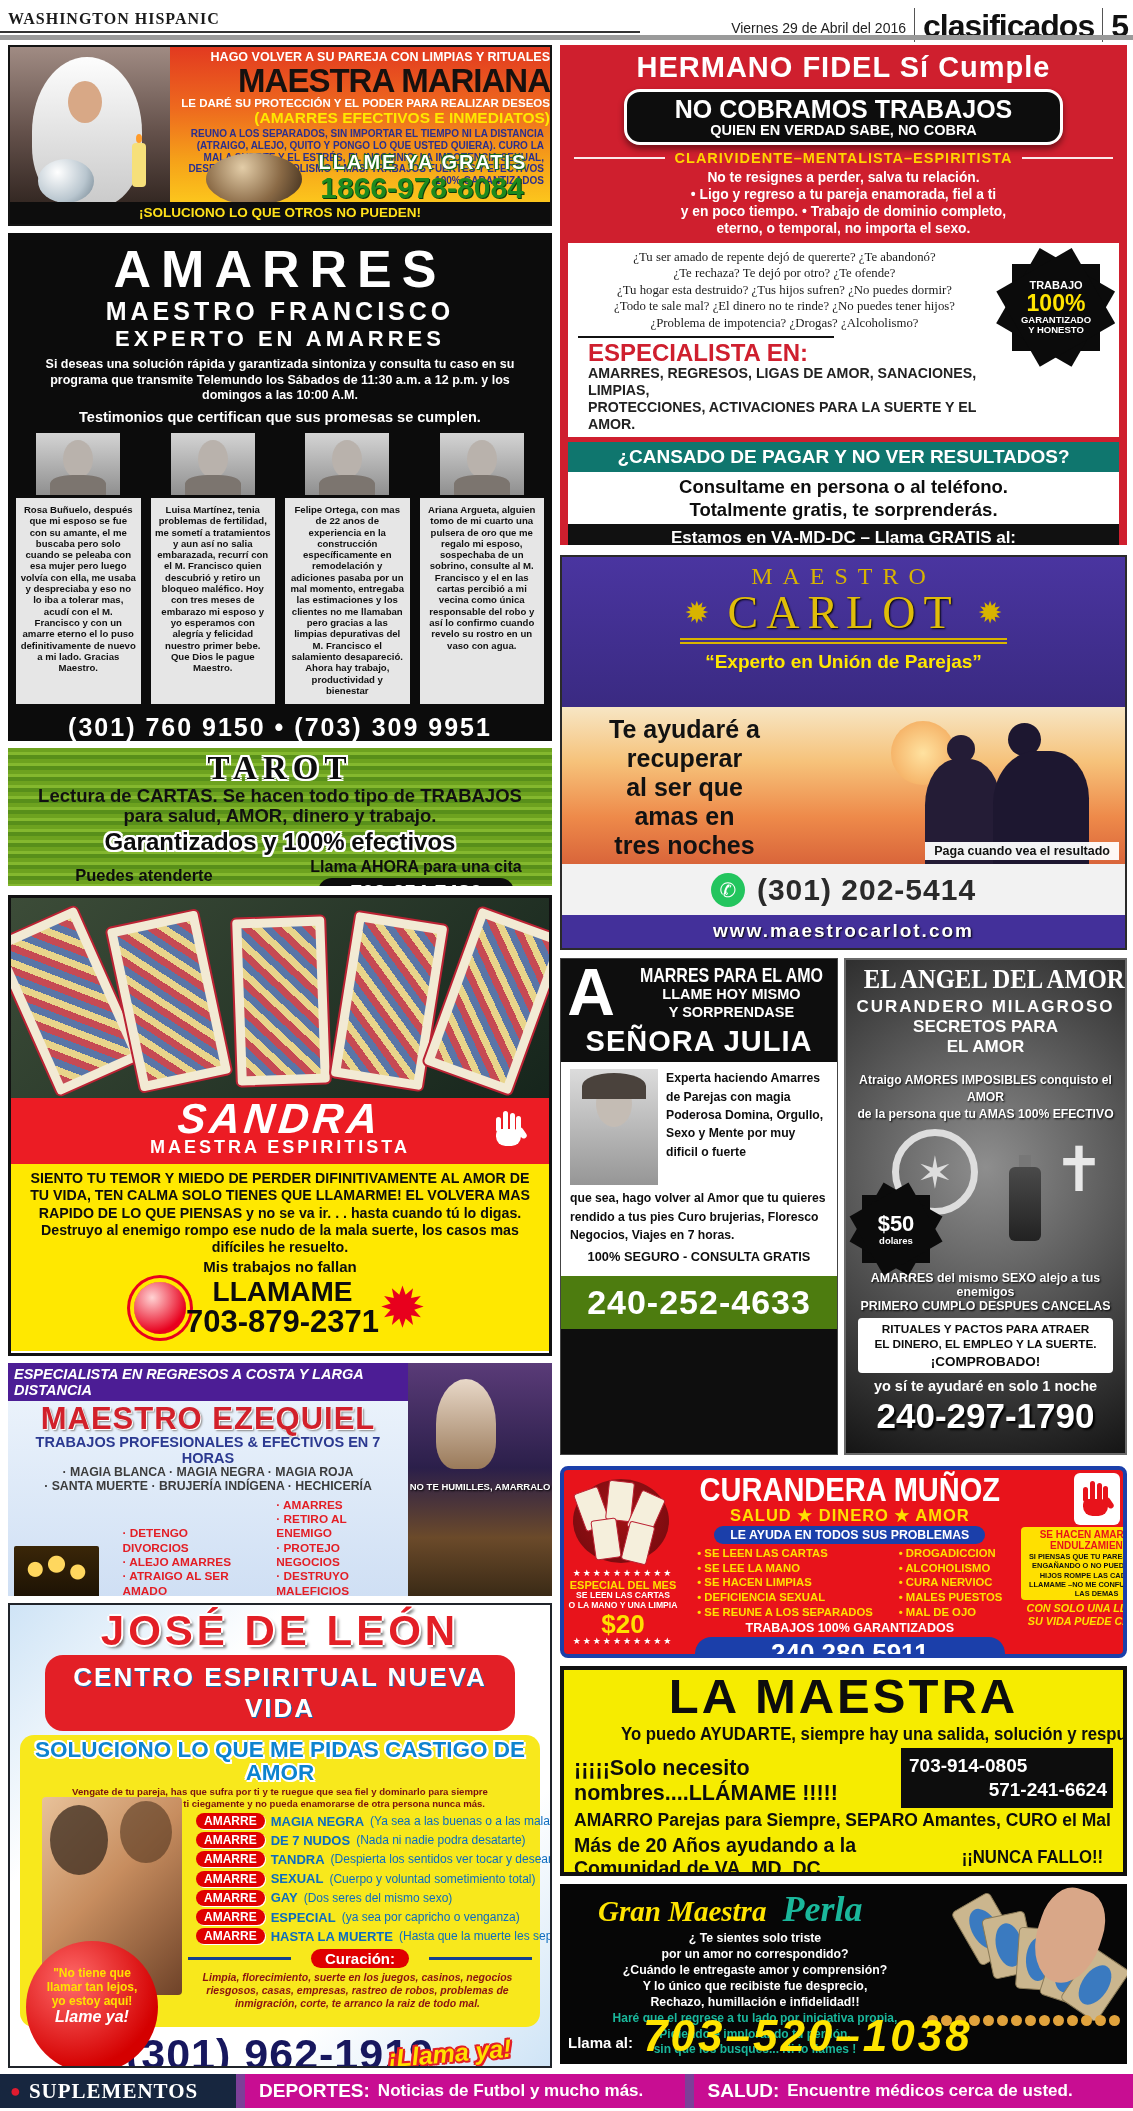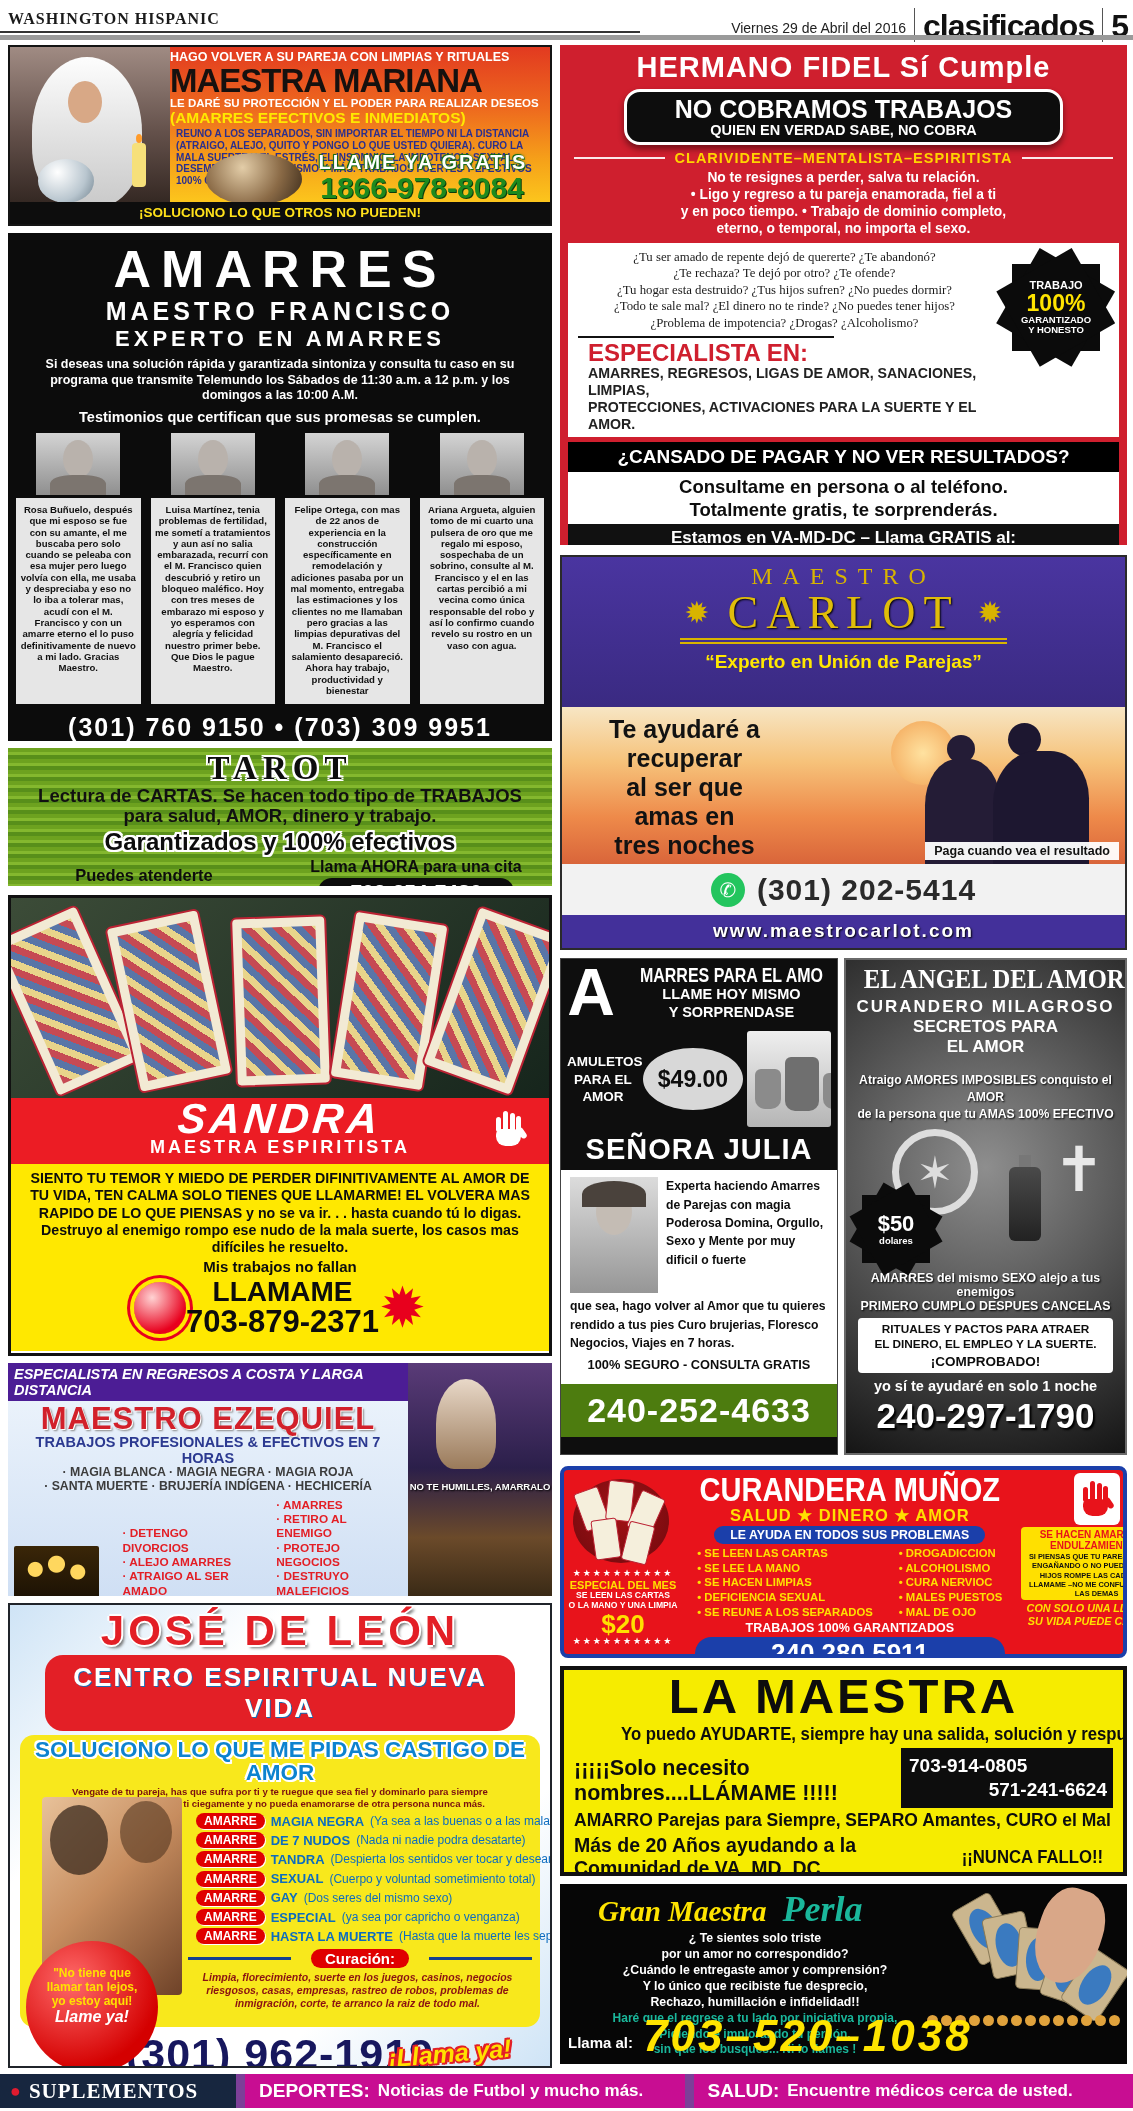--- a/index.html
+++ b/index.html
@@ -22,21 +22,21 @@
 
   
   #ad-mariana{left:8px;top:45px;width:544px;height:181px;border:2px solid #141414;
     background:linear-gradient(180deg,#e23a20 0%,#ee6a1e 35%,#f6a319 65%,#ffd81e 100%)}
   .ma-photo{position:absolute;left:0;top:0;width:160px;height:157px;background:linear-gradient(180deg,#a08b83,#63504a 55%,#332722);overflow:hidden}
   .ma-shawl{position:absolute;left:22px;top:10px;width:110px;height:150px;border-radius:50% 50% 40% 40%;background:linear-gradient(180deg,#fdfdfd,#c9c9c9)}
   .ma-face{position:absolute;left:58px;top:34px;width:34px;height:42px;border-radius:50%;background:#d8a886}
   .ma-ball-sm{position:absolute;left:28px;top:112px;width:56px;height:44px;border-radius:50%;background:radial-gradient(circle at 35% 30%,#fff,#b9c6cf 60%,#6c7e8a)}
   .ma-candle{position:absolute;left:122px;top:96px;width:14px;height:44px;border-radius:4px;background:#f6e07a}
   .ma-candle::before{content:"";position:absolute;left:4px;top:-9px;width:6px;height:9px;border-radius:50%;background:#ff9b2a}
-  .ma-text{position:absolute;left:160px;right:0;top:3px;text-align:left}
+  .ma-text{position:absolute;left:160px;right:0;top:3px;text-align:right}
   .ma-tag{color:#fff;font-weight:900;font-size:12.5px}
   .ma-name{color:#16110f;font-weight:900;font-size:33px;line-height:1;letter-spacing:-1px}
   .ma-sub1{color:#fff;font-weight:900;font-size:11.5px}
   .ma-sub2{color:#ffe800;font-weight:900;font-size:15.5px}
   .ma-body{color:#2b2f8e;font-weight:900;font-size:10px;line-height:1.18;padding:1px 6px}
   .ma-ball-big{position:absolute;left:196px;top:106px;width:96px;height:52px;border-radius:50%;
     background:radial-gradient(circle at 38% 28%,#e3cda8,#8a6a46 55%,#3a2a1a)}
   .ma-call{position:absolute;right:8px;top:104px;width:238px;text-align:center;color:#fff;font-weight:900;font-size:20px;letter-spacing:2px;text-shadow:0 0 3px #156c15,1px 1px 0 #156c15,-1px -1px 0 #156c15}
   .ma-phone{position:absolute;right:2px;top:124px;width:252px;text-align:center;color:#1e8a1e;font-weight:900;font-size:30px;text-shadow:1px 1px 0 #0c3c0c}
   .ma-foot{position:absolute;left:0;right:0;bottom:0;height:22px;background:#0d0d0d;color:#ffe11a;font-weight:900;font-size:13.5px;text-align:center;padding-top:3px}
@@ -165,21 +165,21 @@
   .starseal .sq2{transform:rotate(30deg)}
   .starseal .sq3{transform:rotate(60deg)}
   .starseal .st{position:relative;z-index:1;display:flex;flex-direction:column;align-items:center;justify-content:center;height:100%;color:#fff;line-height:1.05}
   .fi-seal{position:absolute;right:4px;top:6px;width:118px;height:118px}
   .fi-s1{font-weight:900;font-size:11px}
   .fi-s2{font-weight:900;font-size:23px;color:#ffe400}
   .fi-s3{font-weight:900;font-size:9.5px}
   .fi-rule{width:62%;border-top:2px solid #111;margin:4px 0 2px}
   .fi-esp{color:#cf1f2e;font-weight:900;font-size:24px;text-align:left;padding-left:10px;line-height:1.05}
   .fi-espb{color:#222;font-weight:bold;font-size:14.2px;line-height:1.2;text-align:left;padding-left:10px}
-  .fi-cansado{background:#000000;color:#fff;font-weight:900;font-size:19px;padding:4px 0}
+  .fi-cansado{background:#0f766e;color:#fff;font-weight:900;font-size:19px;padding:4px 0}
   .fi-consulta{background:#fff;color:#0d0d0d;font-weight:900;font-size:18.5px;line-height:1.25;padding:3px 0}
   .fi-estamos{background:#111;color:#fff;font-weight:900;font-size:17px;padding:4px 0}
 
   
   #ad-carlot{left:560px;top:555px;width:567px;height:395px;border:2px solid #2a2a2a}
   .ca-head{height:150px;background:linear-gradient(180deg,#4a35a0,#3a2a82);text-align:center;color:#d8b400;padding-top:6px}
   .ca-t1{font-family:"Liberation Serif",serif;font-size:24px;letter-spacing:10px}
   .ca-t2row{display:flex;align-items:center;justify-content:center;gap:18px;line-height:1}
   .ca-star{font-size:30px;color:#d8b400}
   .ca-t2{font-family:"Liberation Serif",serif;font-size:46px;letter-spacing:8px;color:#e0bd0a;text-shadow:1px 1px 2px #000}
@@ -627,33 +627,20 @@
   <div class="ad" id="ad-julia">
     <div class="ju-top">
       <div class="ju-big">A</div>
       <div class="ju-mid">
         <div class="ju-mid1"><span class="cx80">MARRES PARA EL AMO</span></div>
         <div class="ju-call">LLAME HOY MISMO</div>
         <div class="ju-call">Y SORPRENDASE</div>
       </div>
 
     </div>
-    <div class="ju-amurow">
-      <div class="ju-amu">
-        <div>AMULETOS</div>
-        <div>PARA EL</div>
-        <div>AMOR</div>
-      </div>
-      <div class="ju-oval">$49.00</div>
-      <div class="ju-amuphoto">
-        <i class="ju-p1"></i>
-          <i class="ju-p2"></i>
-          <i class="ju-p3"></i>
-      </div>
-    </div>
     <div class="ju-name">SEÑORA JULIA</div>
     <div class="ju-white">
       <div class="ju-whrow">
         <div class="ju-portrait"></div>
         <div class="ju-side">Experta haciendo Amarres de Parejas con magia Poderosa Domina, Orgullo, Sexo y Mente por muy dificil o fuerte</div>
       </div>
       <div class="ju-full">que sea, hago volver al Amor que tu quieres rendido a tus pies Curo brujerias, Floresco Negocios, Viajes en 7 horas.</div>
       <div class="ju-seguro">100% SEGURO - CONSULTA GRATIS</div>
     </div>
     <div class="ju-phone">240-252-4633</div>

